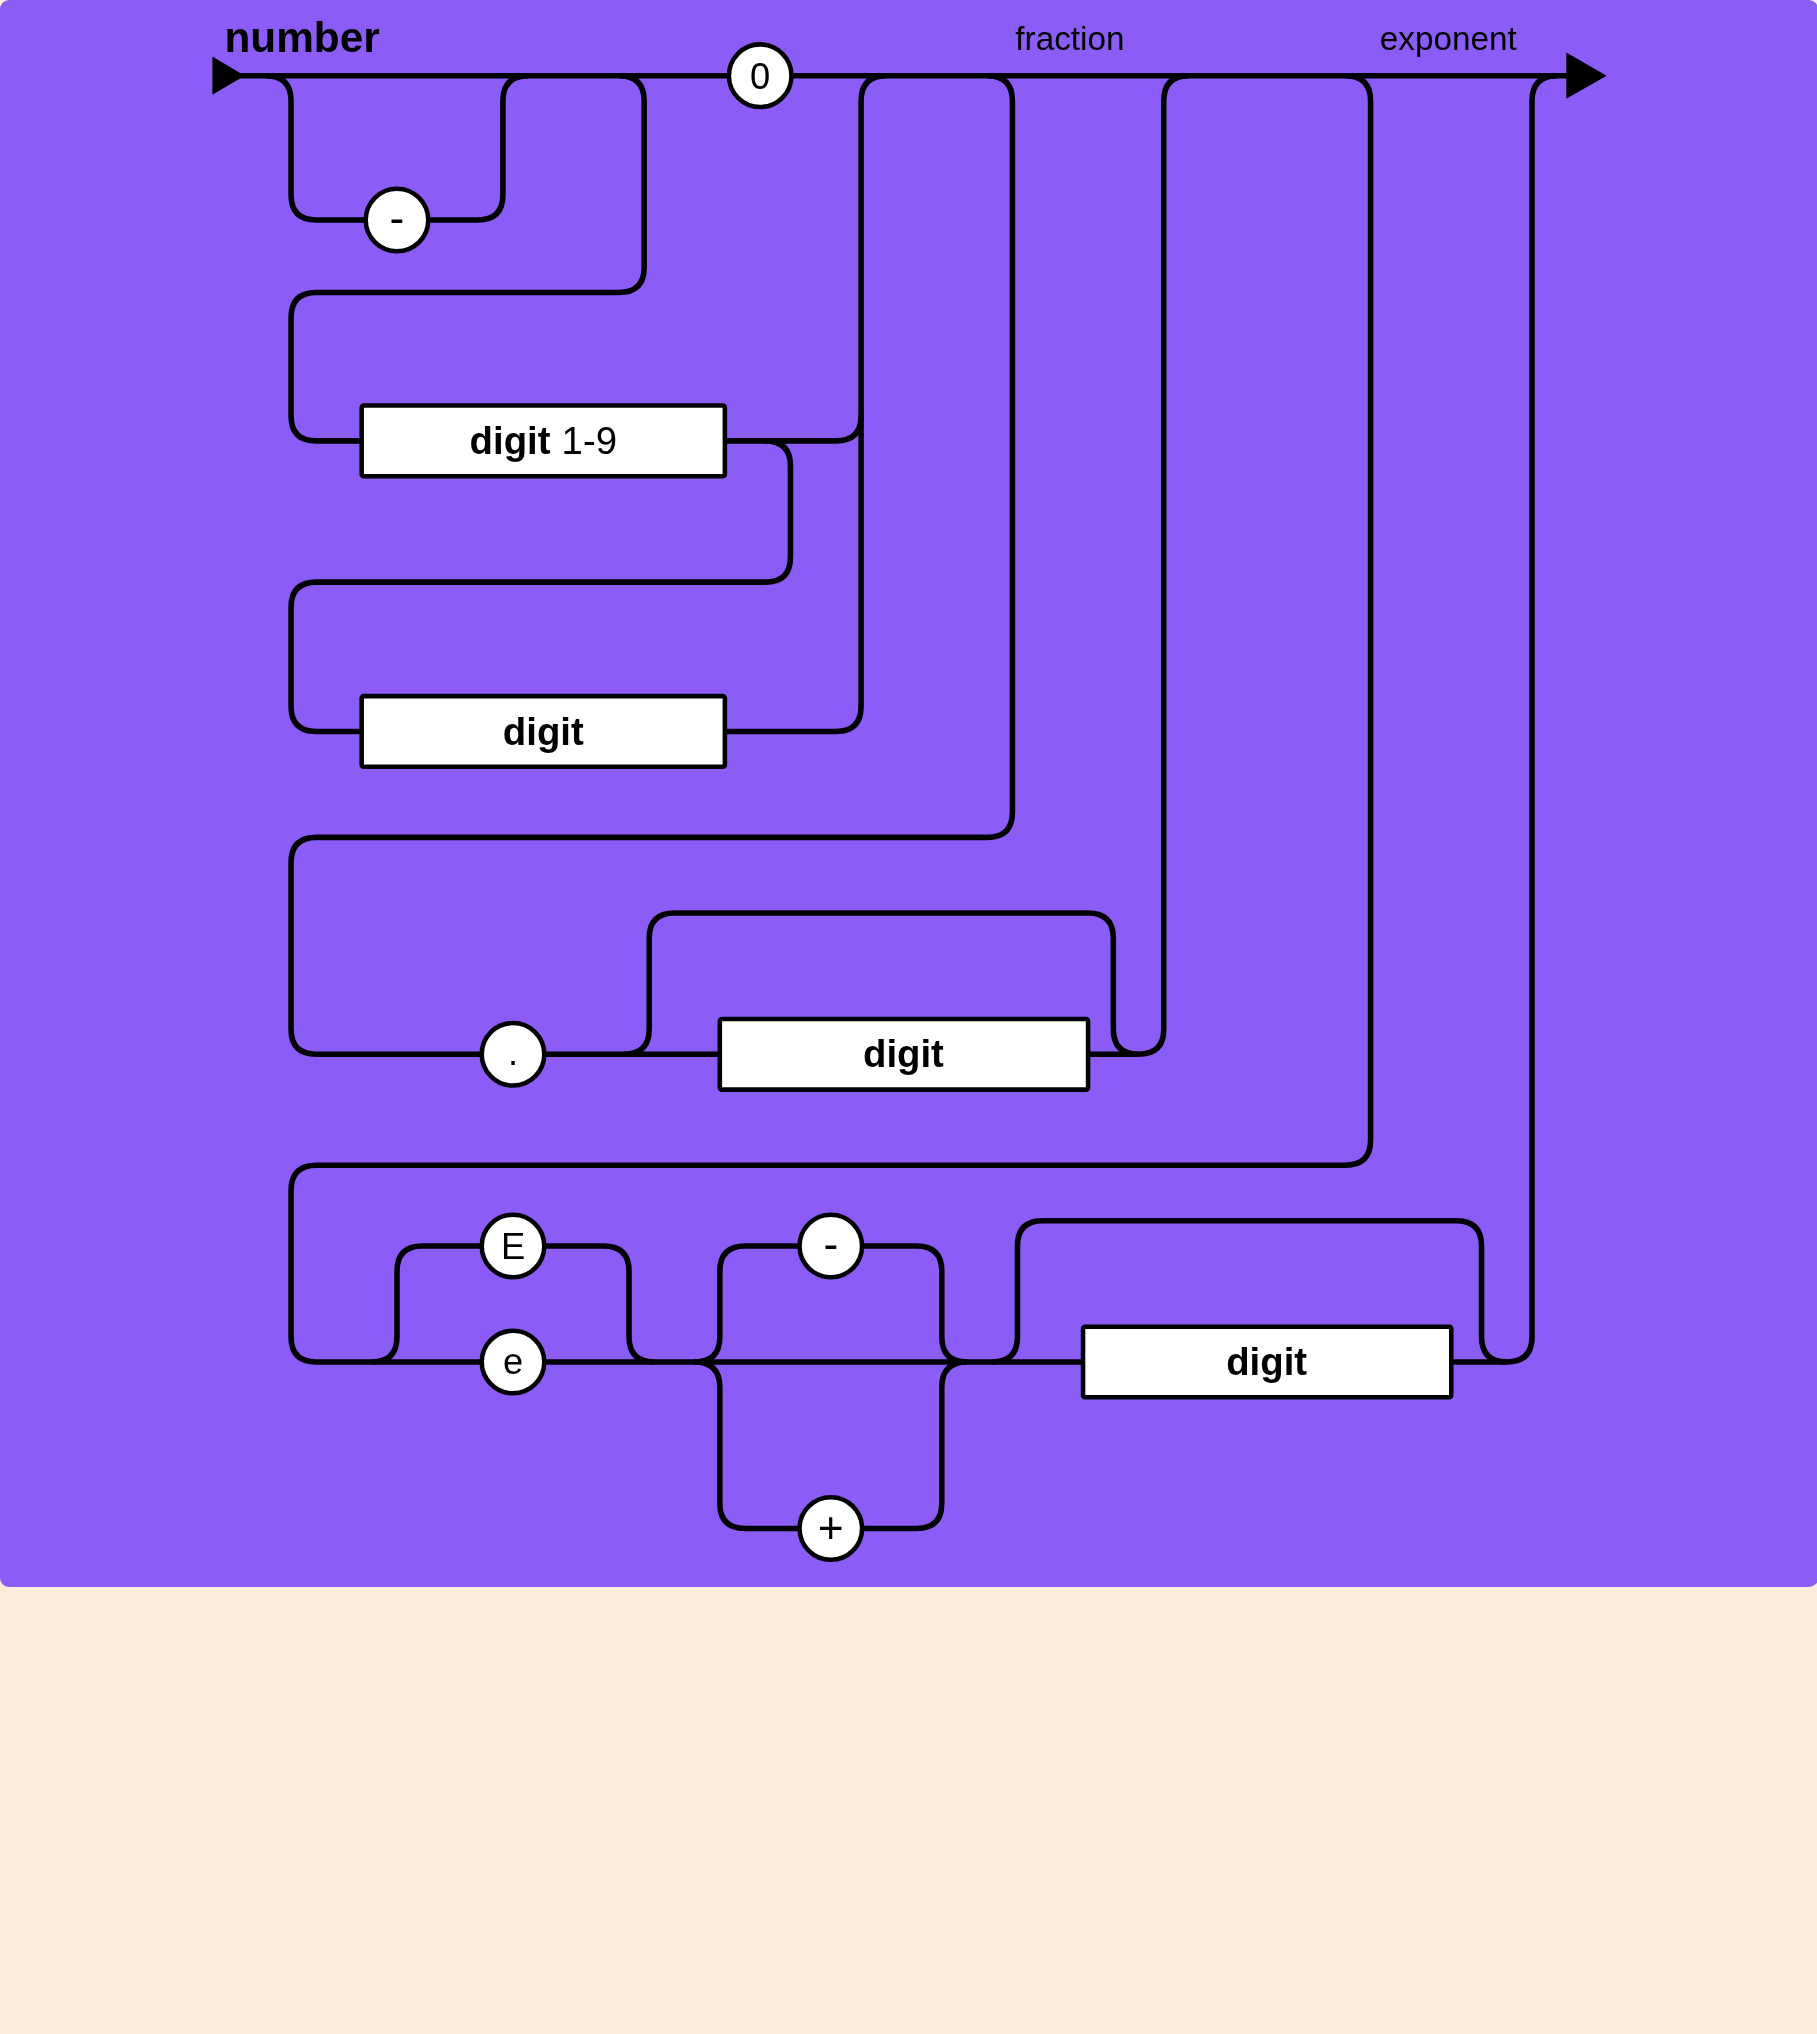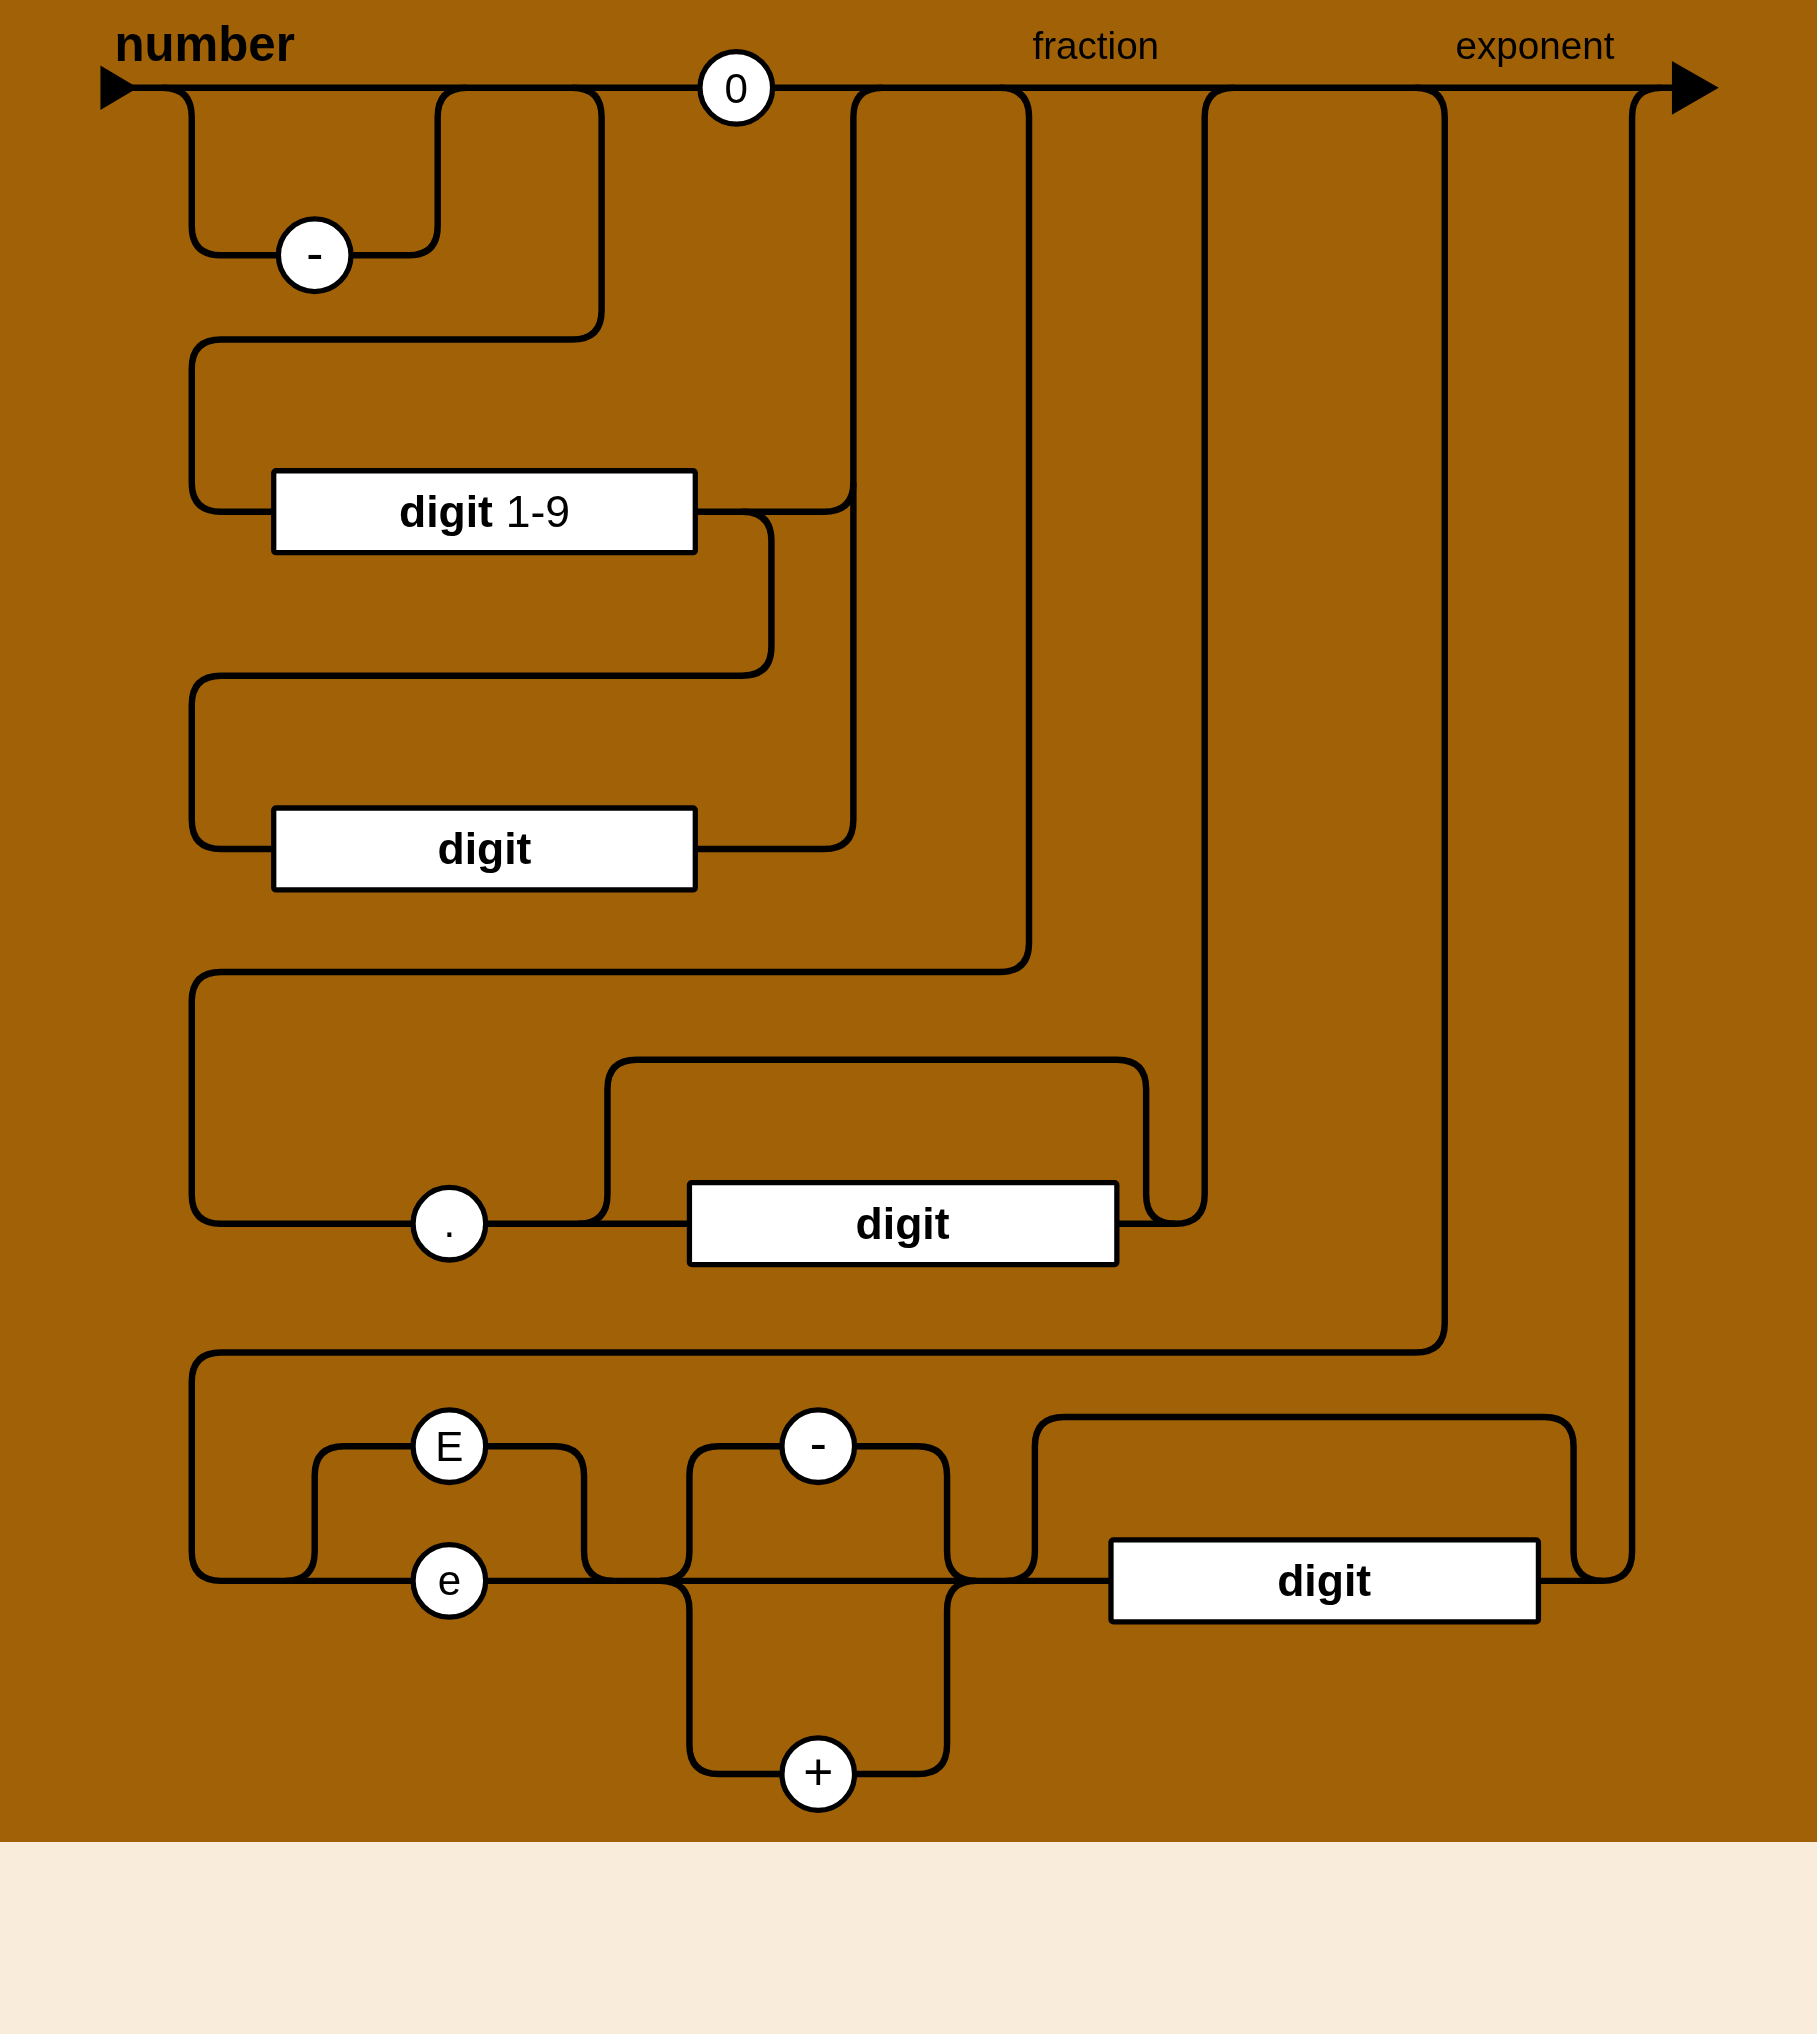--- a/index.html
+++ b/index.html
@@ -1,23 +1,24 @@
 <!DOCTYPE html>
 <html><head>
 <meta charset="utf-8">
 <style>
   html, body { margin: 0; padding: 0; }
   body { background: #f9ecdb; }
   .stage {
     position: relative;
     width: 1818px;
-    height: 1842px;
-    background: #a16207;
+    height: 1587px;
+    background: #8b5cf6;
     overflow: hidden;
     font-family: "Liberation Sans", sans-serif;
+    border-radius: 9px;
   }
   svg { display: block; width: 100%; height: 100%; }
 
   .rail {
     fill: none;
     stroke: #000000;
     stroke-width: 5.5;
     stroke-linecap: butt;
   }
   .node-box {

